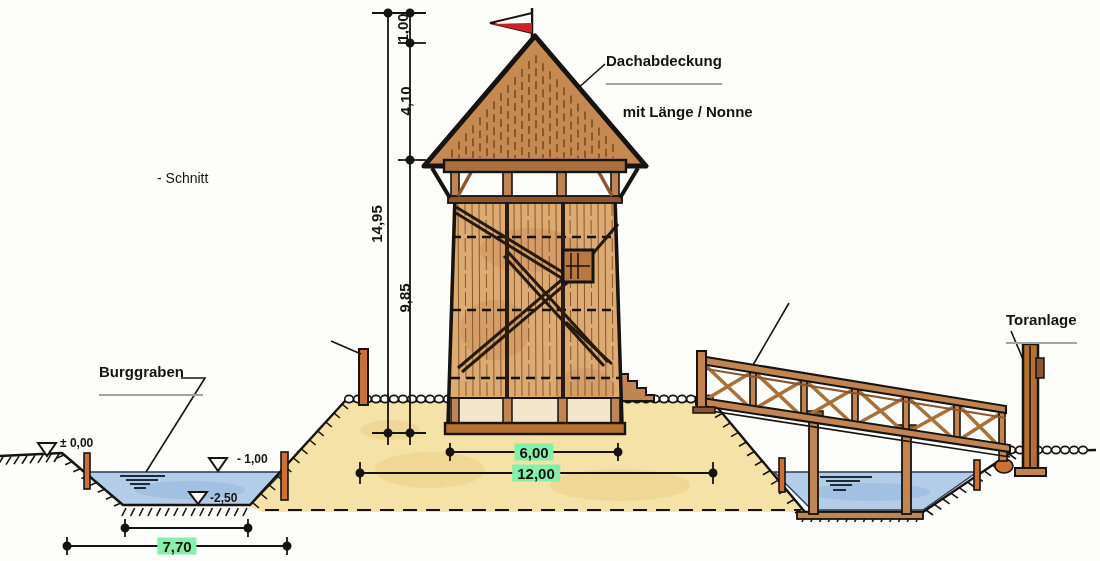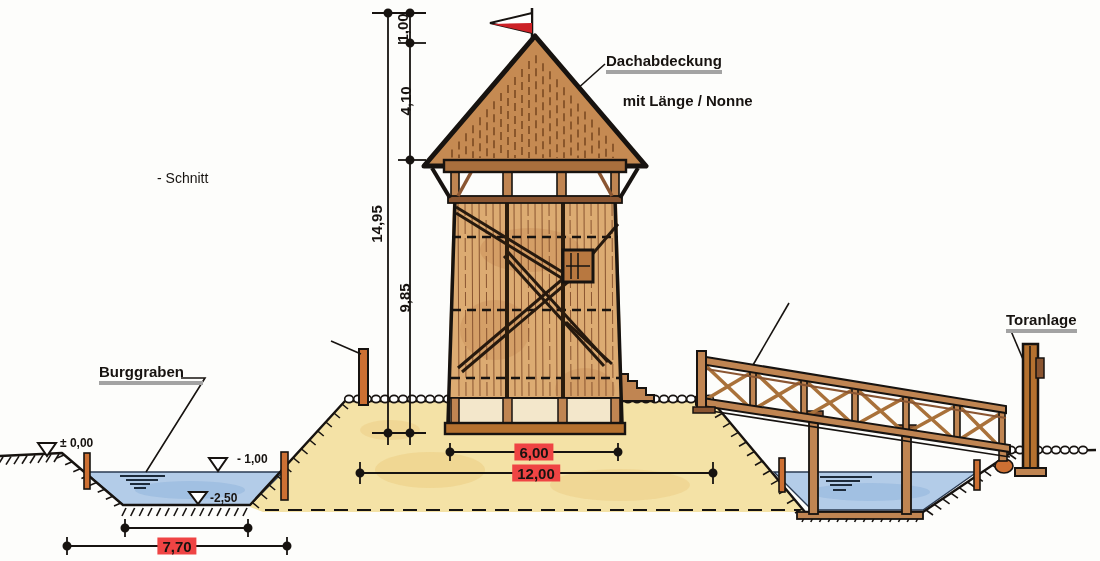--- a/index.html
+++ b/index.html
@@ -1,24 +1,24 @@
 <!DOCTYPE html>
 <html><head>
 <meta charset="utf-8">
 <style>
   html,body{margin:0;padding:0;background:#ffffff;}
   .canvas{position:relative;width:1100px;height:561px;background:#fdfdfb;overflow:hidden;
           font-family:"Liberation Sans", sans-serif;color:#171310;}
   svg{position:absolute;left:0;top:0;}
   .lbl{position:absolute;font-weight:bold;font-size:15px;line-height:1.15;white-space:pre;}
-  .lbl .u{display:inline-block;border-bottom:4px solid #a3a3a3;padding-bottom:1px;}
+  .lbl .u{display:inline-block;border-bottom:2px solid #a3a3a3;padding-bottom:14px;}
   .title{position:absolute;left:142px;top:140px;font-weight:bold;font-size:25px;letter-spacing:.5px;}
   .subtitle{position:absolute;left:157px;top:170px;font-weight:normal;font-size:14px;}
   .dim{position:absolute;font-weight:bold;font-size:15px;transform:translate(-50%,-50%);}
-  .dim.h{background:#ef4444;padding:0 5px;}
+  .dim.h{background:#86efac;padding:0 5px;}
   .dim.v{transform:translate(-50%,-50%) rotate(-90deg);}
   .lvl{position:absolute;font-weight:bold;font-size:12px;}
 </style>
 </head>
 <body>
 
 <div class="canvas">
 
 <svg id="art" width="1100" height="561" viewBox="0 0 1100 561">
 

